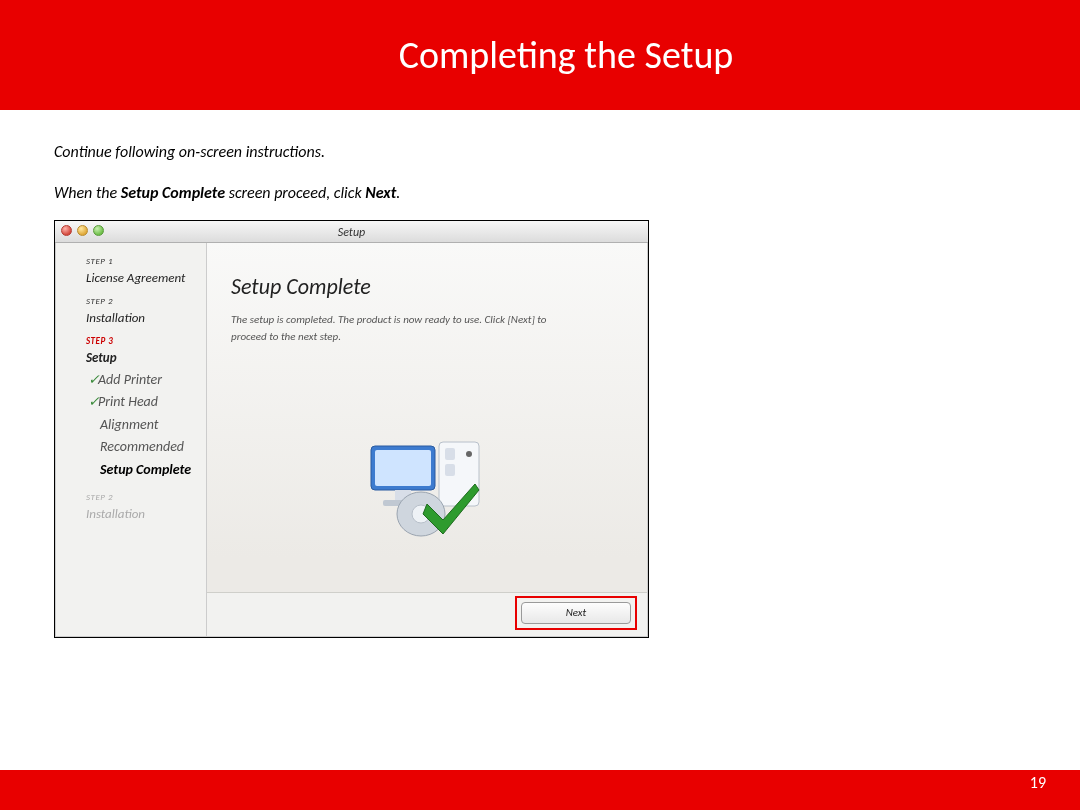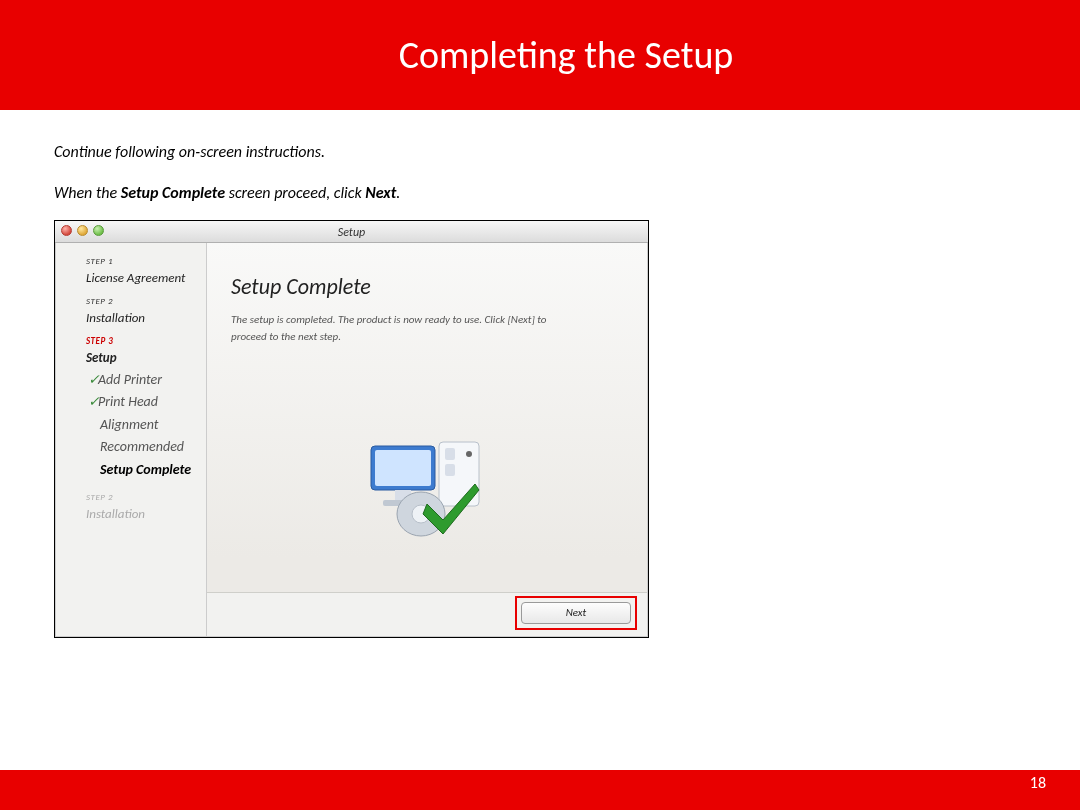--- a/index.html
+++ b/index.html
@@ -235,13 +235,13 @@
           <div class="next-highlight">
             <div class="next-btn">Next</div>
           </div>
         </div>
       </div>
     </div>
   </div>
 
 </div>
 
-<div class="page-num">18</div>
+<div class="page-num">19</div>
 
 </body></html>

